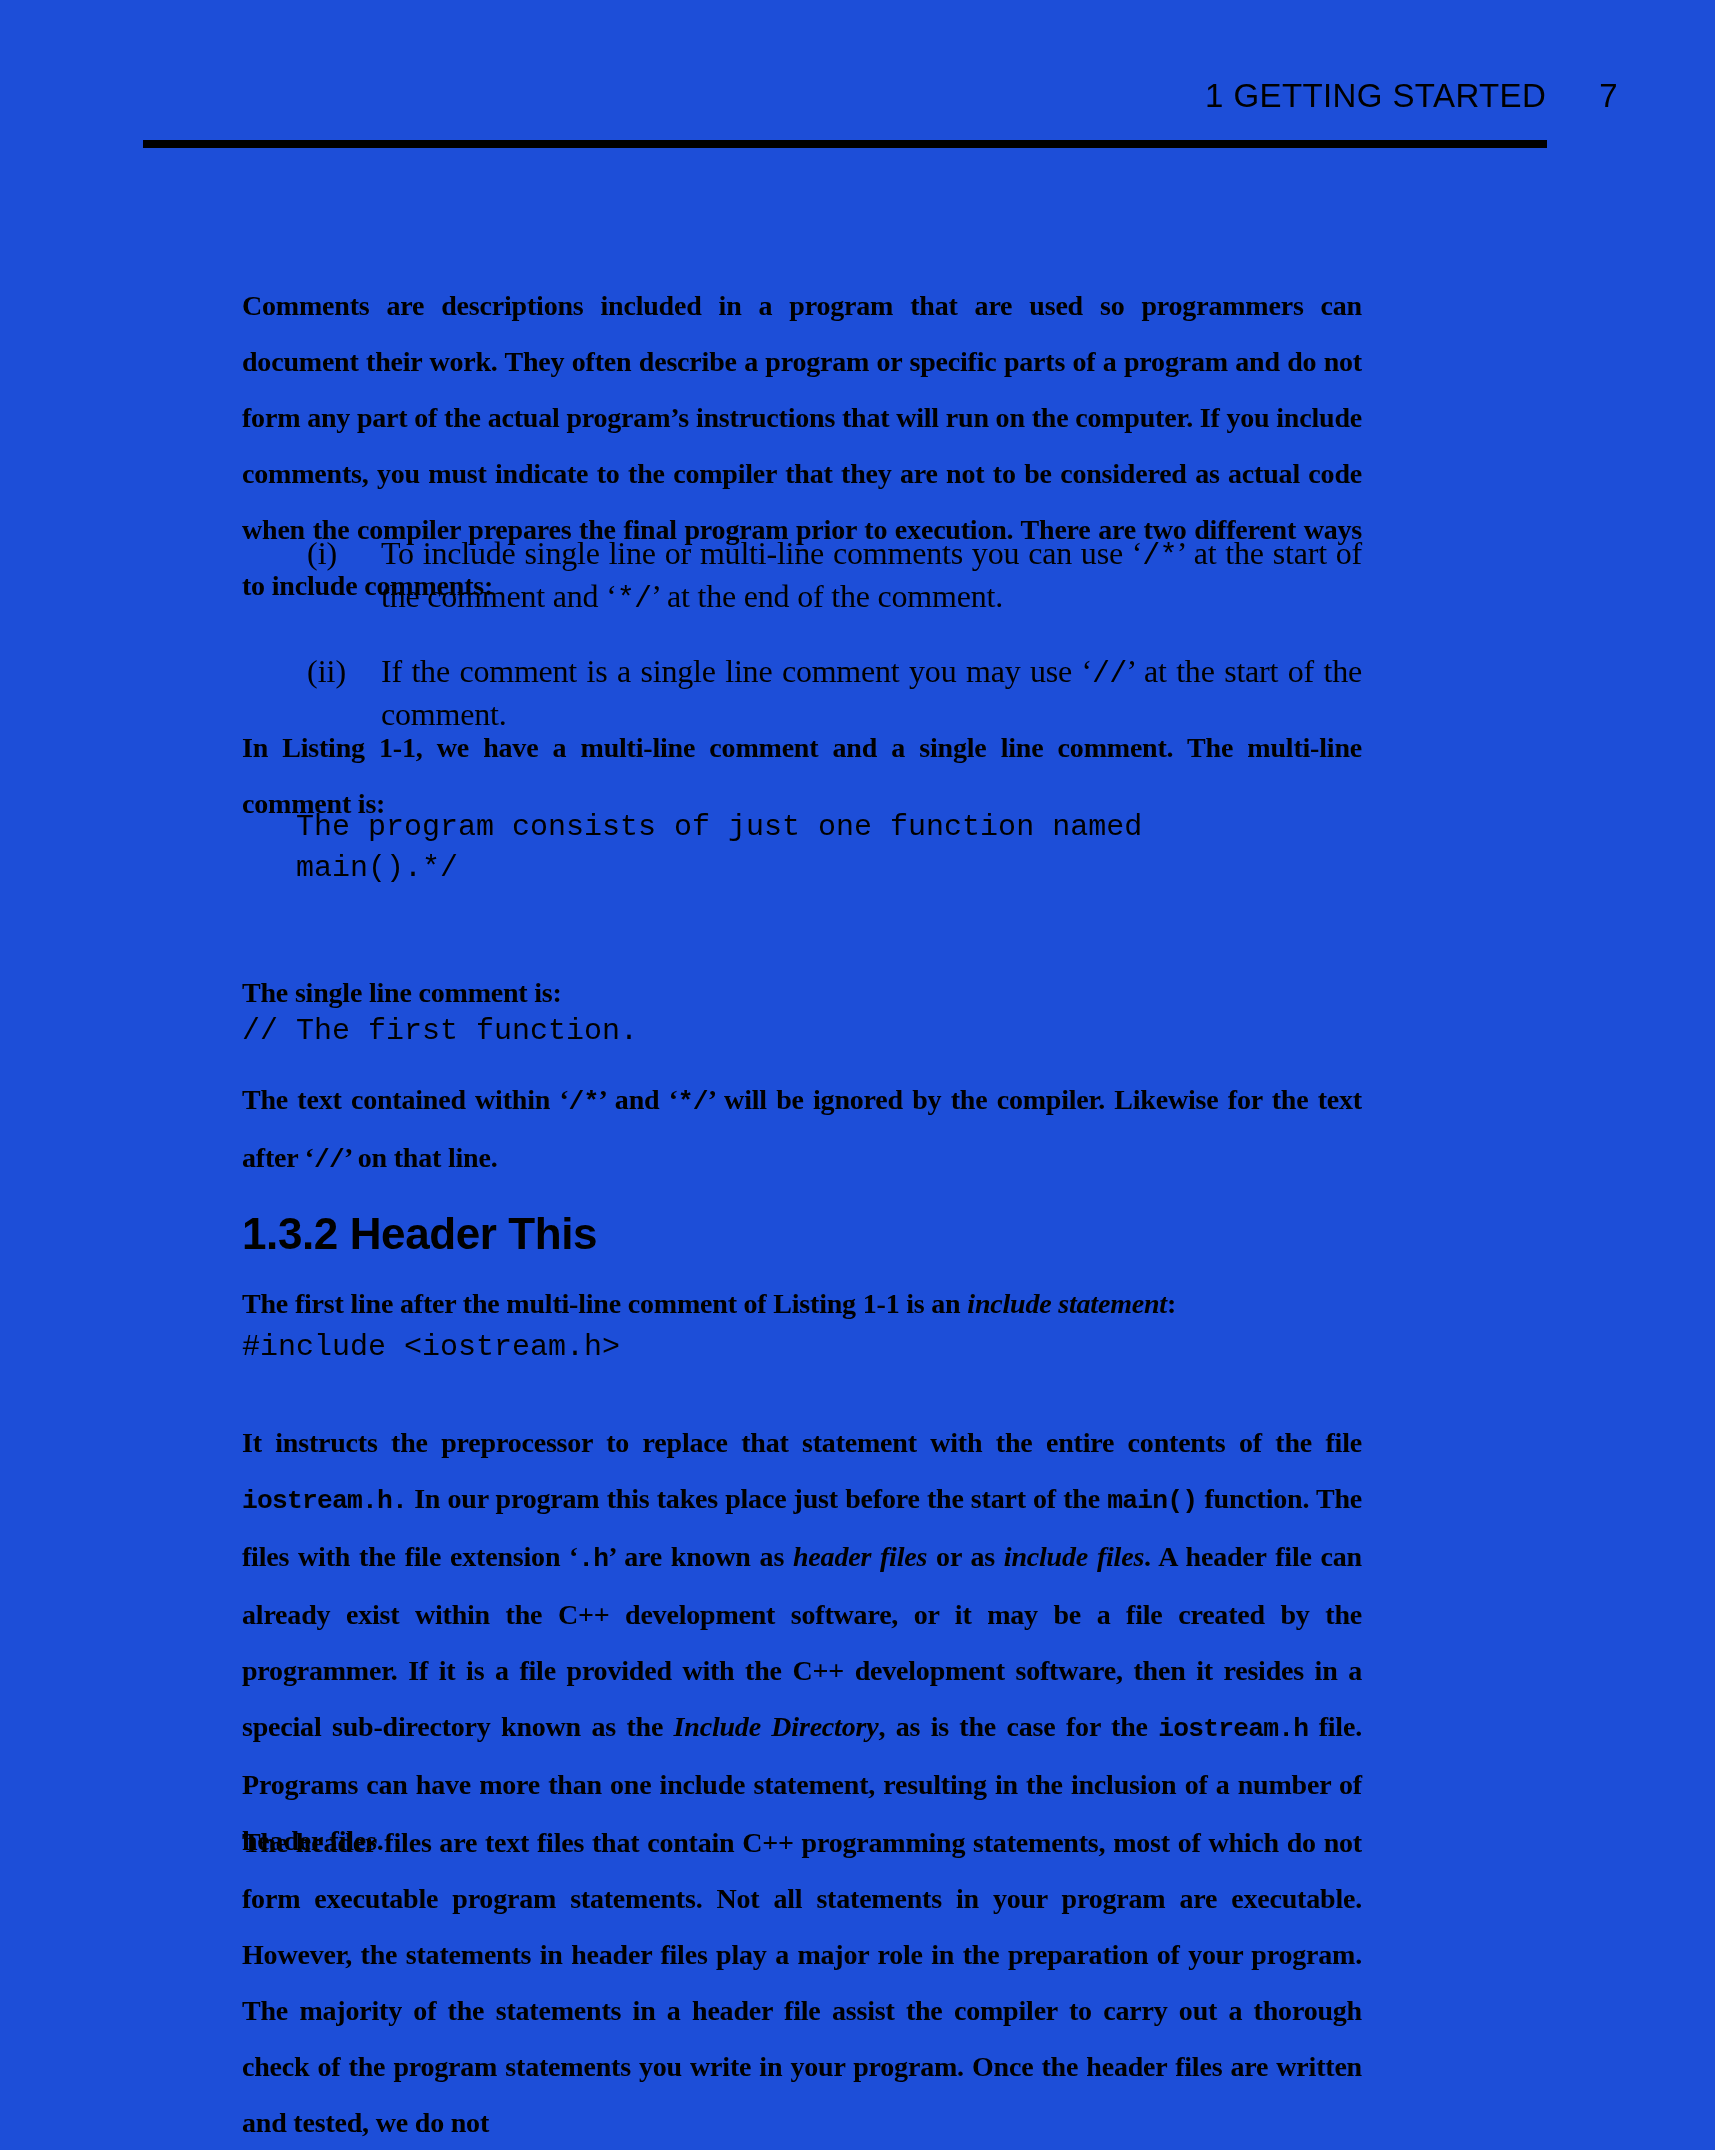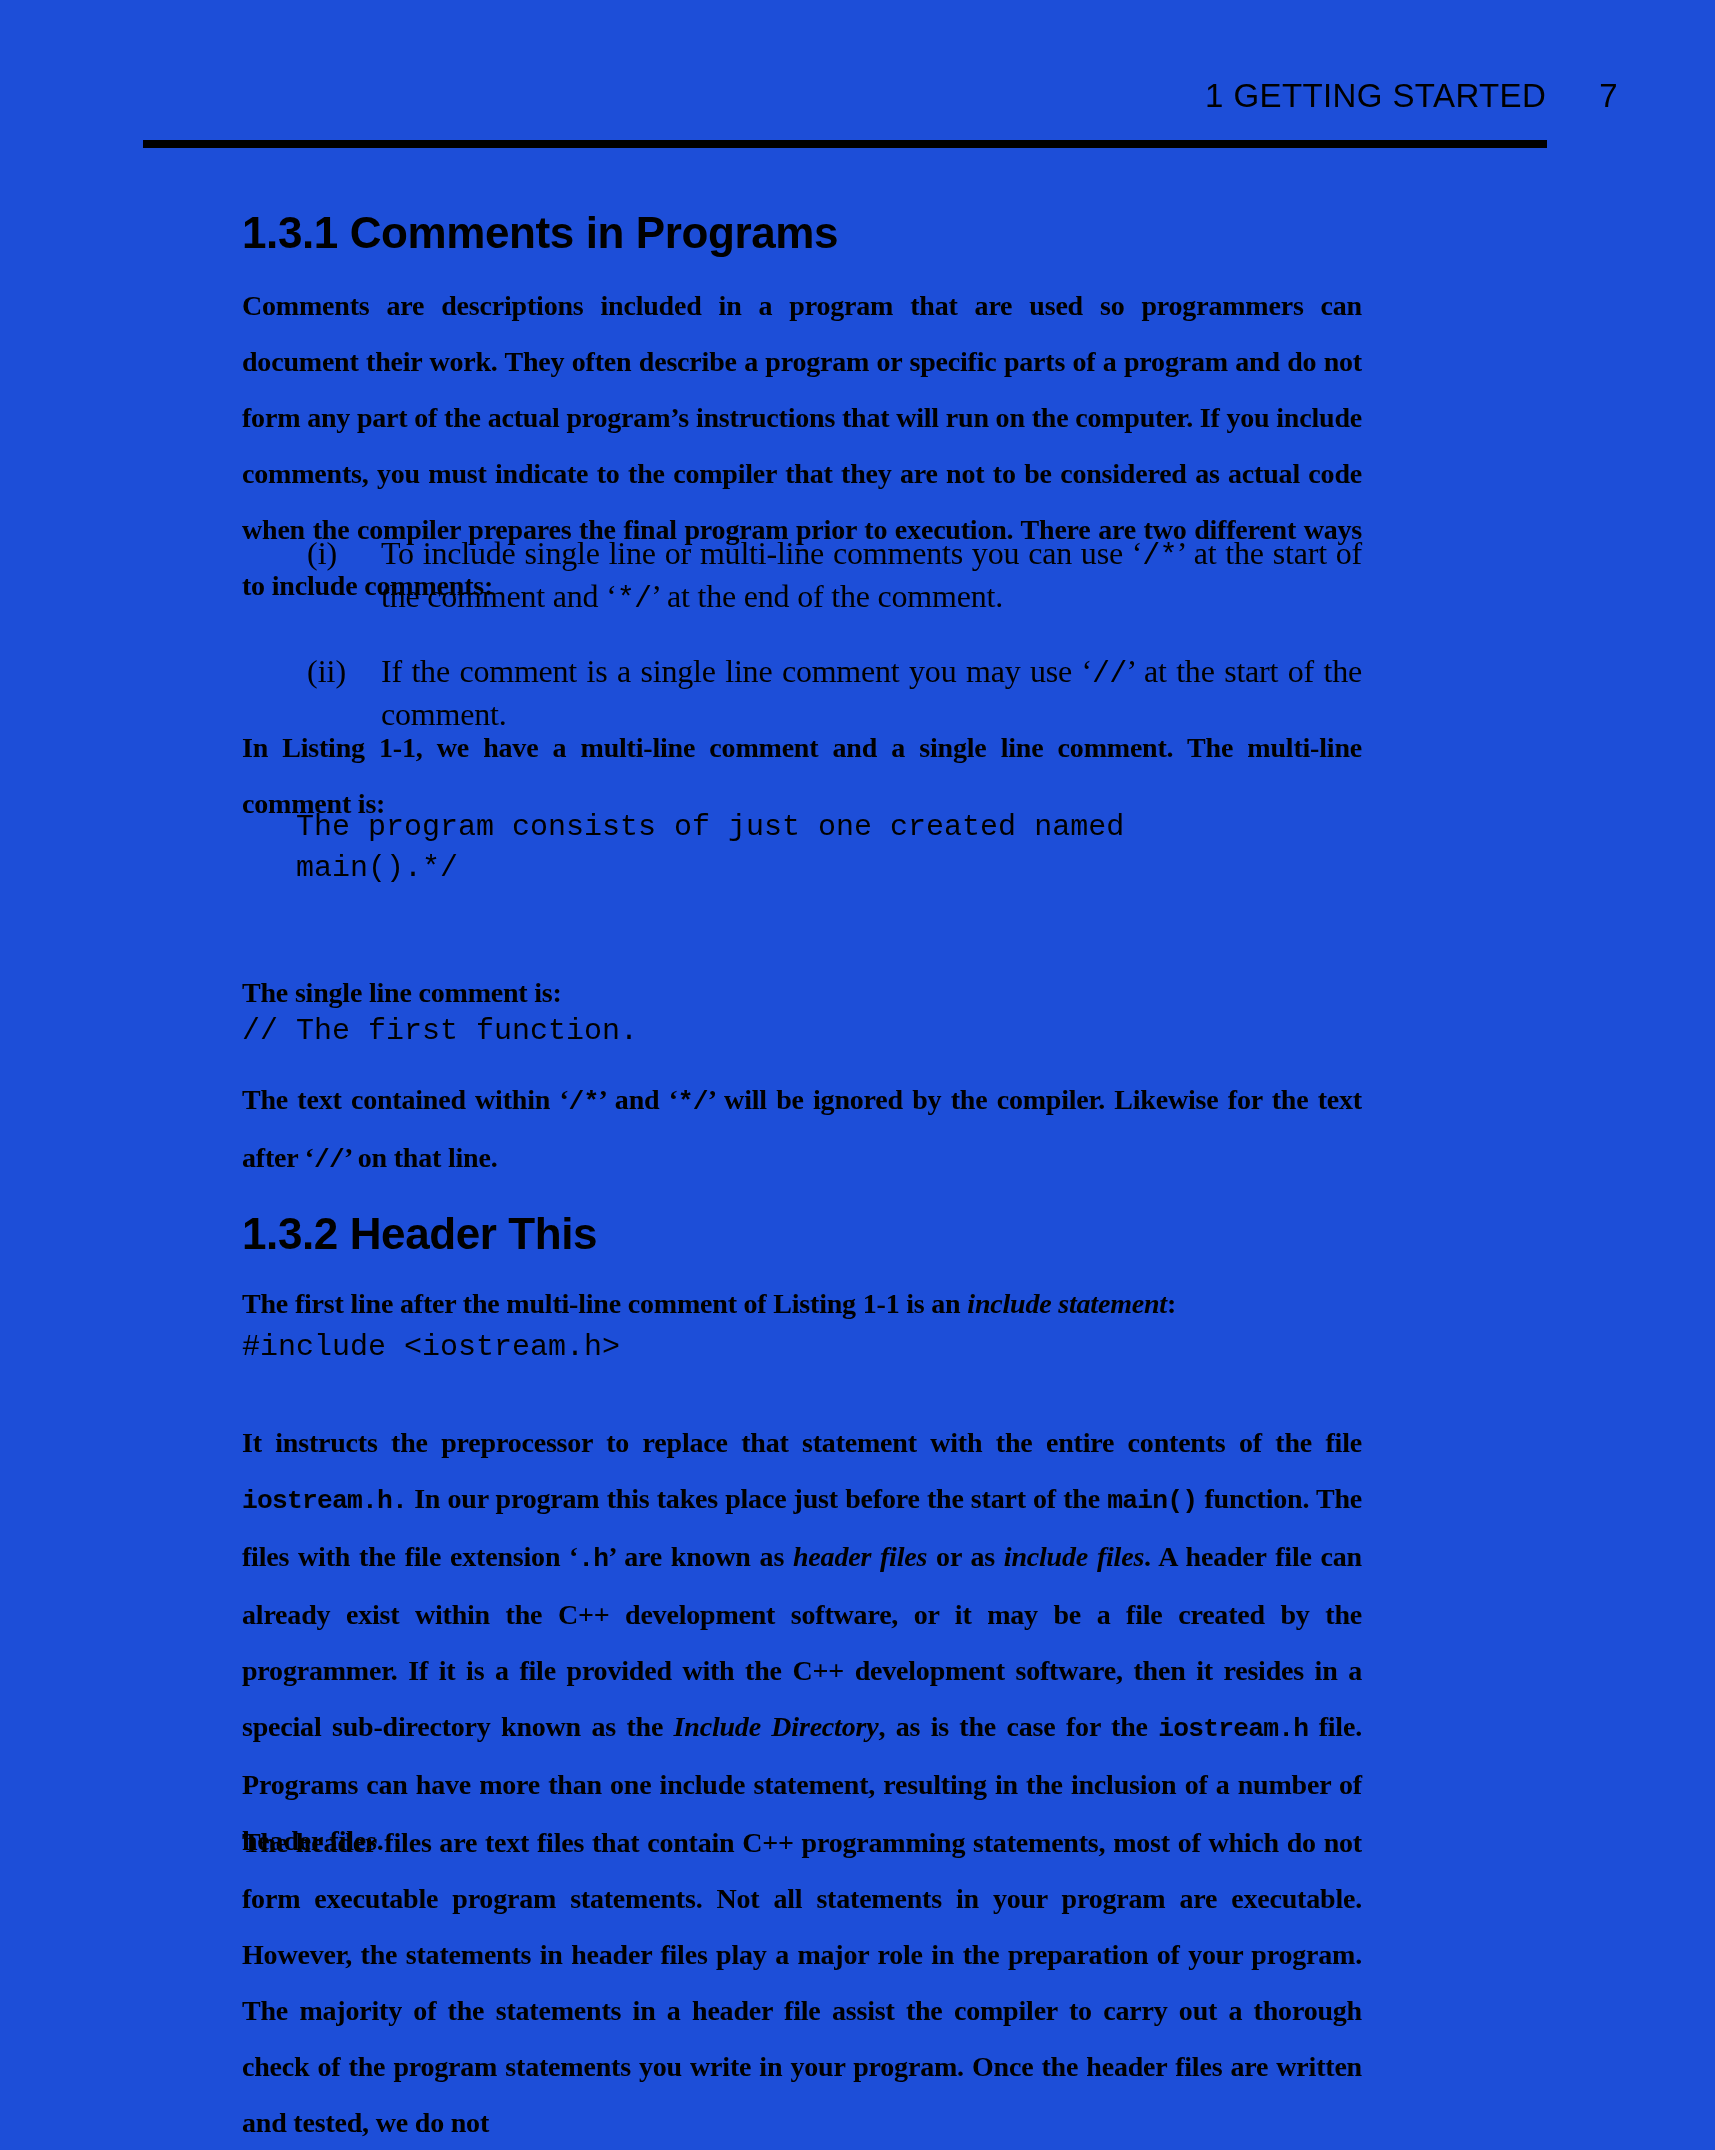--- a/index.html
+++ b/index.html
@@ -34,37 +34,36 @@
 <body>
 
 <div class="page">
 
   <div class="running-header">
     <span>1 GETTING STARTED</span>
     <span>7</span>
   </div>
   <div class="header-rule"></div>
 
-  <h2 class="section-heading" style="top:211px;">1.3.1 Comments in Programs</h2>
 
   <p class="body-par" style="top:278px;"><span>Comments are descriptions included in a program that are used so programmers can document their work. They often describe a program or specific parts of a program and do not form any part of the actual program’s instructions that will run on the computer. If you include comments, you must indicate to the compiler that they are not to be considered as actual code when the compiler prepares the final program prior to execution. There are two different ways to include comments:</span></p>
 
   <div class="list-item" style="top:533px;">
     <span class="list-marker">(i)</span>
     <div class="list-text"><span>To include single line or multi-line comments you can use ‘</span><span class="m">/*</span><span>’ at the start of the comment and ‘</span><span class="m">*/</span><span>’ at the end of the comment.</span></div>
   </div>
 
   <div class="list-item" style="top:651px;">
     <span class="list-marker">(ii)</span>
     <div class="list-text"><span>If the comment is a single line comment you may use ‘</span><span class="m">//</span><span>’ at the start of the comment.</span></div>
   </div>
 
   <p class="body-par" style="top:720px;"><span>In Listing 1-1, we have a multi-line comment and a single line comment.  The multi-line comment is:</span></p>
 
-  <div class="code-block" style="top:807px;"><div>   The program consists of just one created named</div><div>   main().*/</div></div>
+  <div class="code-block" style="top:807px;"><div>   The program consists of just one function named</div><div>   main().*/</div></div>
 
   <p class="body-par single-line" style="top:965px;"><span>The single line comment is:</span></p>
 
   <div class="code-block" style="top:1011px;"><div>// The first function.</div></div>
 
   <p class="body-par" style="top:1072px;"><span>The text contained within ‘</span><span class="m">/*</span><span>’ and ‘</span><span class="m">*/</span><span>’ will be ignored by the compiler. Likewise for the text after ‘</span><span class="m">//</span><span>’ on that line.</span></p>
 
   <h2 class="section-heading" style="top:1212px;">1.3.2 Header This</h2>
 
   <p class="body-par single-line" style="top:1276px;"><span>The first line after the multi-line comment of Listing 1-1 is an </span><span class="i">include statement</span><span>:</span></p>

